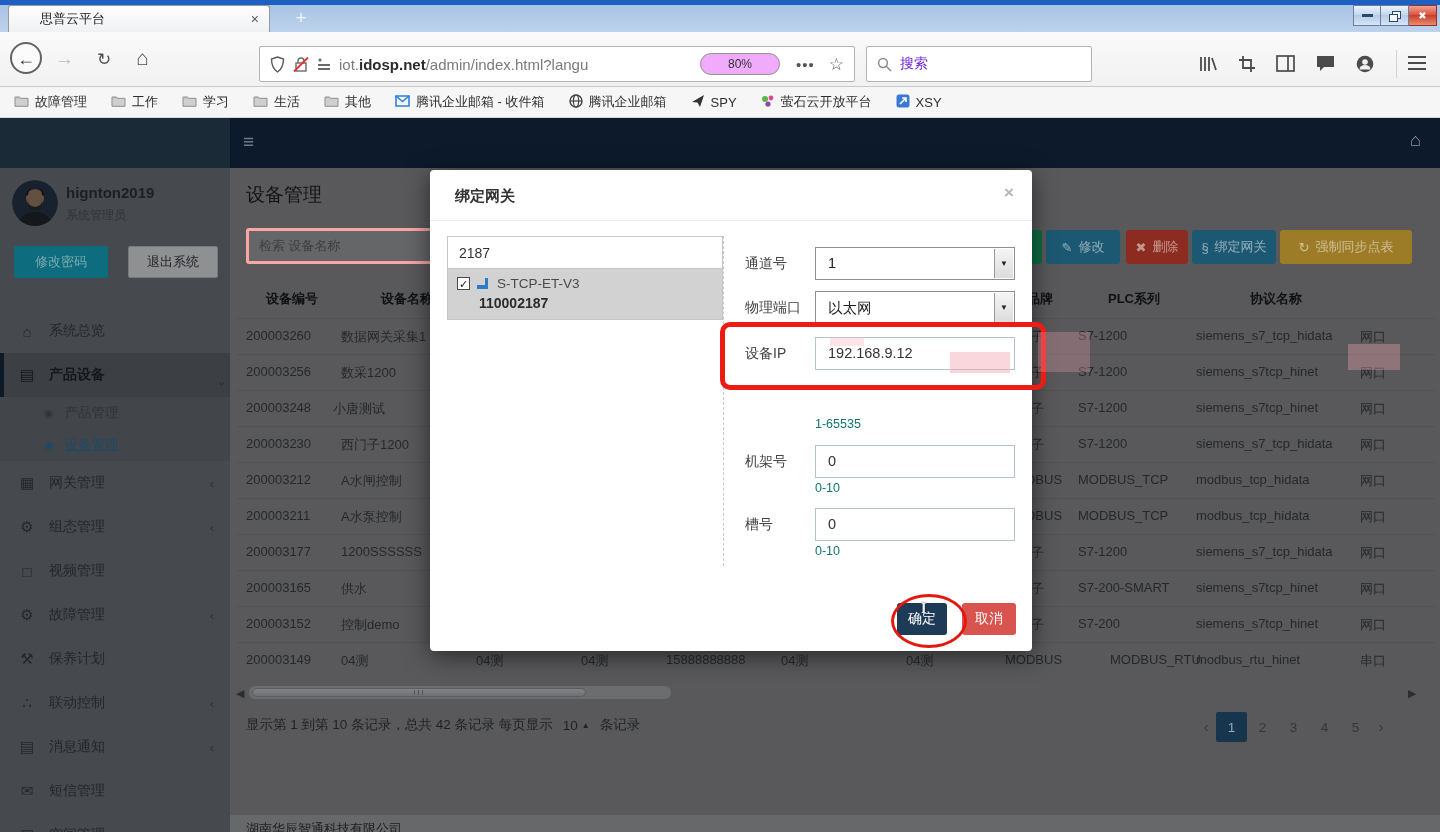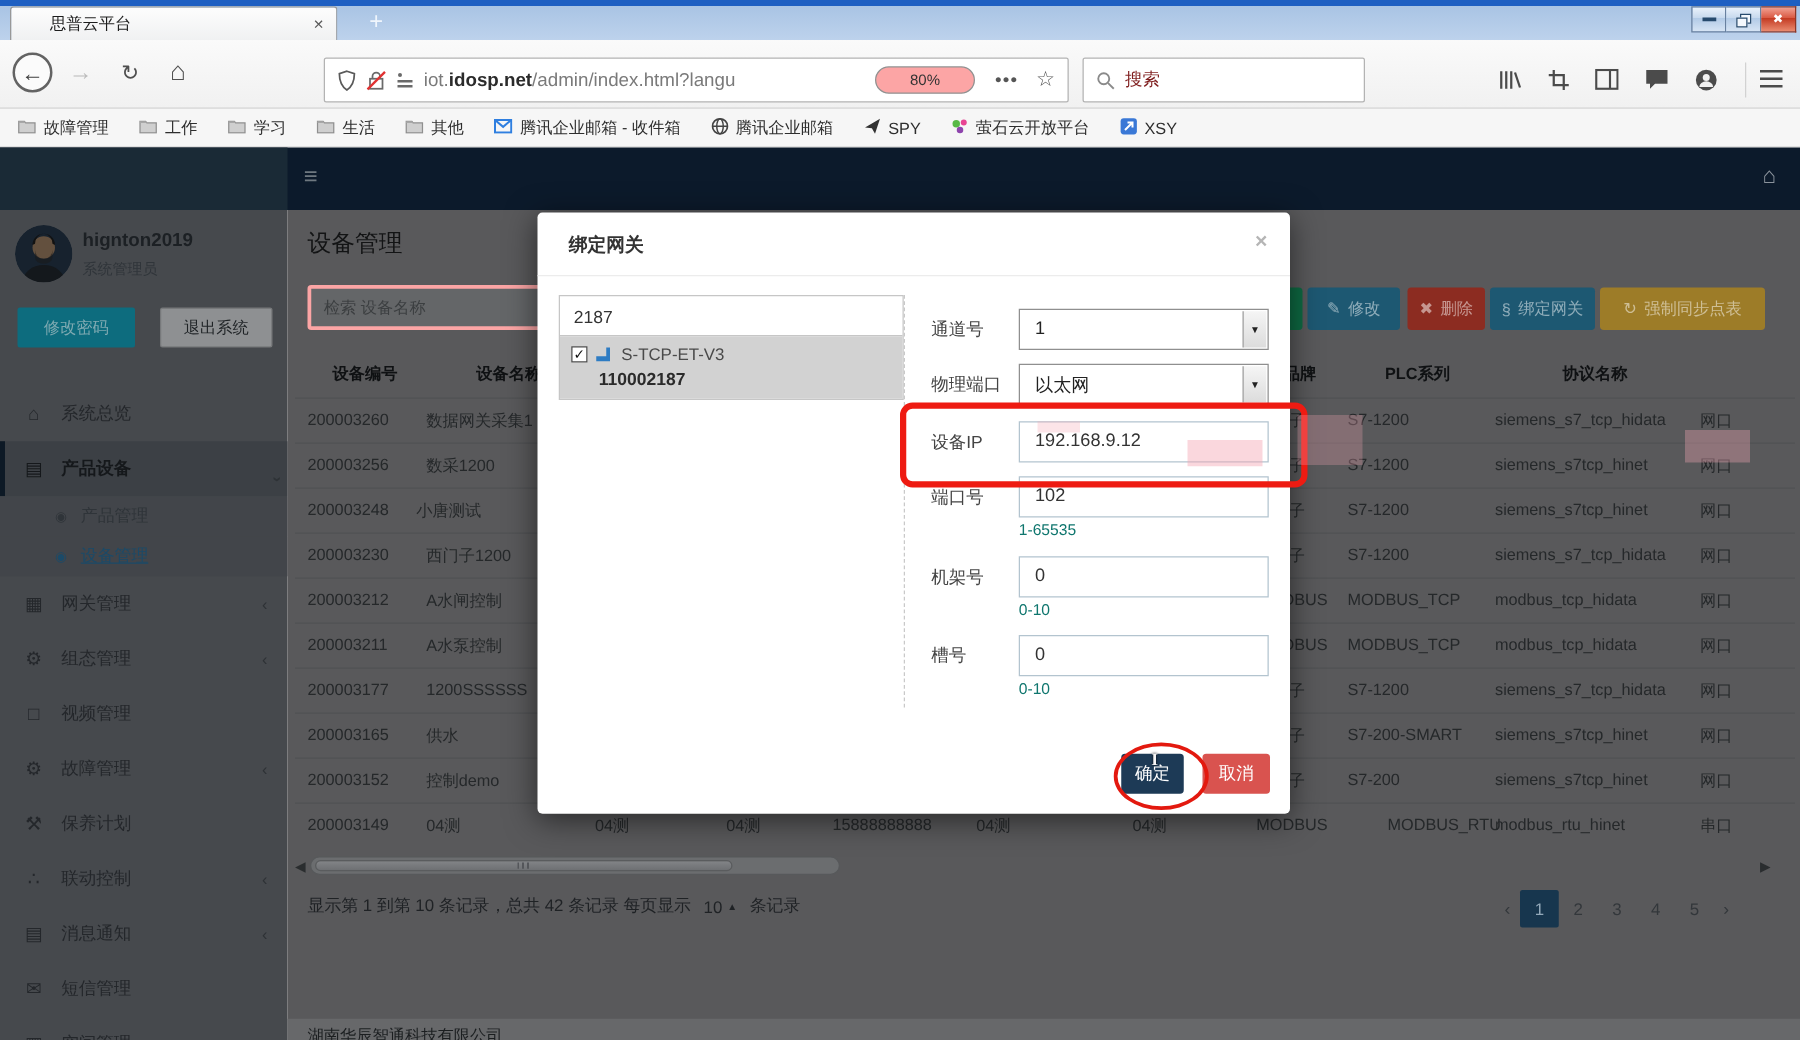--- a/index.html
+++ b/index.html
@@ -34,26 +34,26 @@
     border-radius:50%;color:#3d3d3d;font-size:18px;text-align:center;line-height:30px;background:#fbfbfb;box-sizing:border-box;}
   .fwdbtn{position:absolute;left:55px;top:48px;font-size:19px;color:#bcbcbc;}
   .reloadbtn{position:absolute;left:97px;top:49px;font-size:17px;color:#4f4f4f;}
   .homebtn{position:absolute;left:136px;top:46px;font-size:21px;color:#4f4f4f;}
   .urlbar{position:absolute;left:259px;top:46px;width:596px;height:36px;background:#fff;
     border:1px solid #b3b3b3;border-radius:2px;display:flex;align-items:center;
     padding:0 10px;box-sizing:border-box;gap:8px;}
   .urltext{font-size:15px;color:#7a7a7a;white-space:nowrap;overflow:hidden;}
   .urltext b{color:#2b2b2b;font-weight:bold;}
   .zoompill{margin-left:auto;min-width:46px;height:20px;border:1px solid #919191;border-radius:11px;
-    background:#fca5a5;font-size:12px;color:#333;display:flex;align-items:center;justify-content:center;padding:0 16px;}
+    background:#f0abfc;font-size:12px;color:#333;display:flex;align-items:center;justify-content:center;padding:0 16px;}
   .dots3{color:#555;font-size:15px;letter-spacing:1px;margin-left:8px;}
   .star{color:#5a5a5a;font-size:17px;margin-left:6px;}
   .searchbox{position:absolute;left:866px;top:46px;width:226px;height:36px;background:#fff;
     border:1px solid #b3b3b3;border-radius:2px;display:flex;align-items:center;padding:0 10px;box-sizing:border-box;gap:8px;}
-  .searchph{font-size:14px;color:#7f1d1d;}
+  .searchph{font-size:14px;color:#6d28d9;}
   .tb-ic{position:absolute;top:55px;color:#4b4b4b;}
   .tbsep{position:absolute;left:1396px;top:50px;width:1px;height:28px;background:#d2d2d2;}
   .hamb{position:absolute;left:1408px;top:56px;width:18px;}
   .hamb div{height:2px;background:#4b4b4b;margin-bottom:4px;}
 
   
   .bookmarks{position:absolute;left:0;top:87px;width:1440px;height:31px;background:#f6f6f6;
     border-bottom:1px solid #d8d8d8;display:flex;align-items:center;padding-left:14px;box-sizing:border-box;gap:24px;}
   .bm{display:flex;align-items:center;gap:6px;font-size:13px;color:#2e2e2e;white-space:nowrap;}
 
@@ -582,26 +582,20 @@
             <span>▼</span>
           </span>
       </div>
     </div>
     <div class="frow" style="top:167px">
       <span class="flabel">设备IP</span>
       <div class="fctl finput">
         <span class="val">192.168.9.12</span>
       </div>
     </div>
-    <div class="frow" style="top:211px">
-      <span class="flabel">端口号</span>
-      <div class="fctl finput">
-        <span class="val">102</span>
-      </div>
-    </div>
     <div class="fhint" style="top:247px">1-65535</div>
     <div class="frow" style="top:275px">
       <span class="flabel">机架号</span>
       <div class="fctl finput">
         <span class="val">0</span>
       </div>
     </div>
     <div class="fhint" style="top:311px">0-10</div>
     <div class="frow" style="top:338px">
       <span class="flabel">槽号</span>

